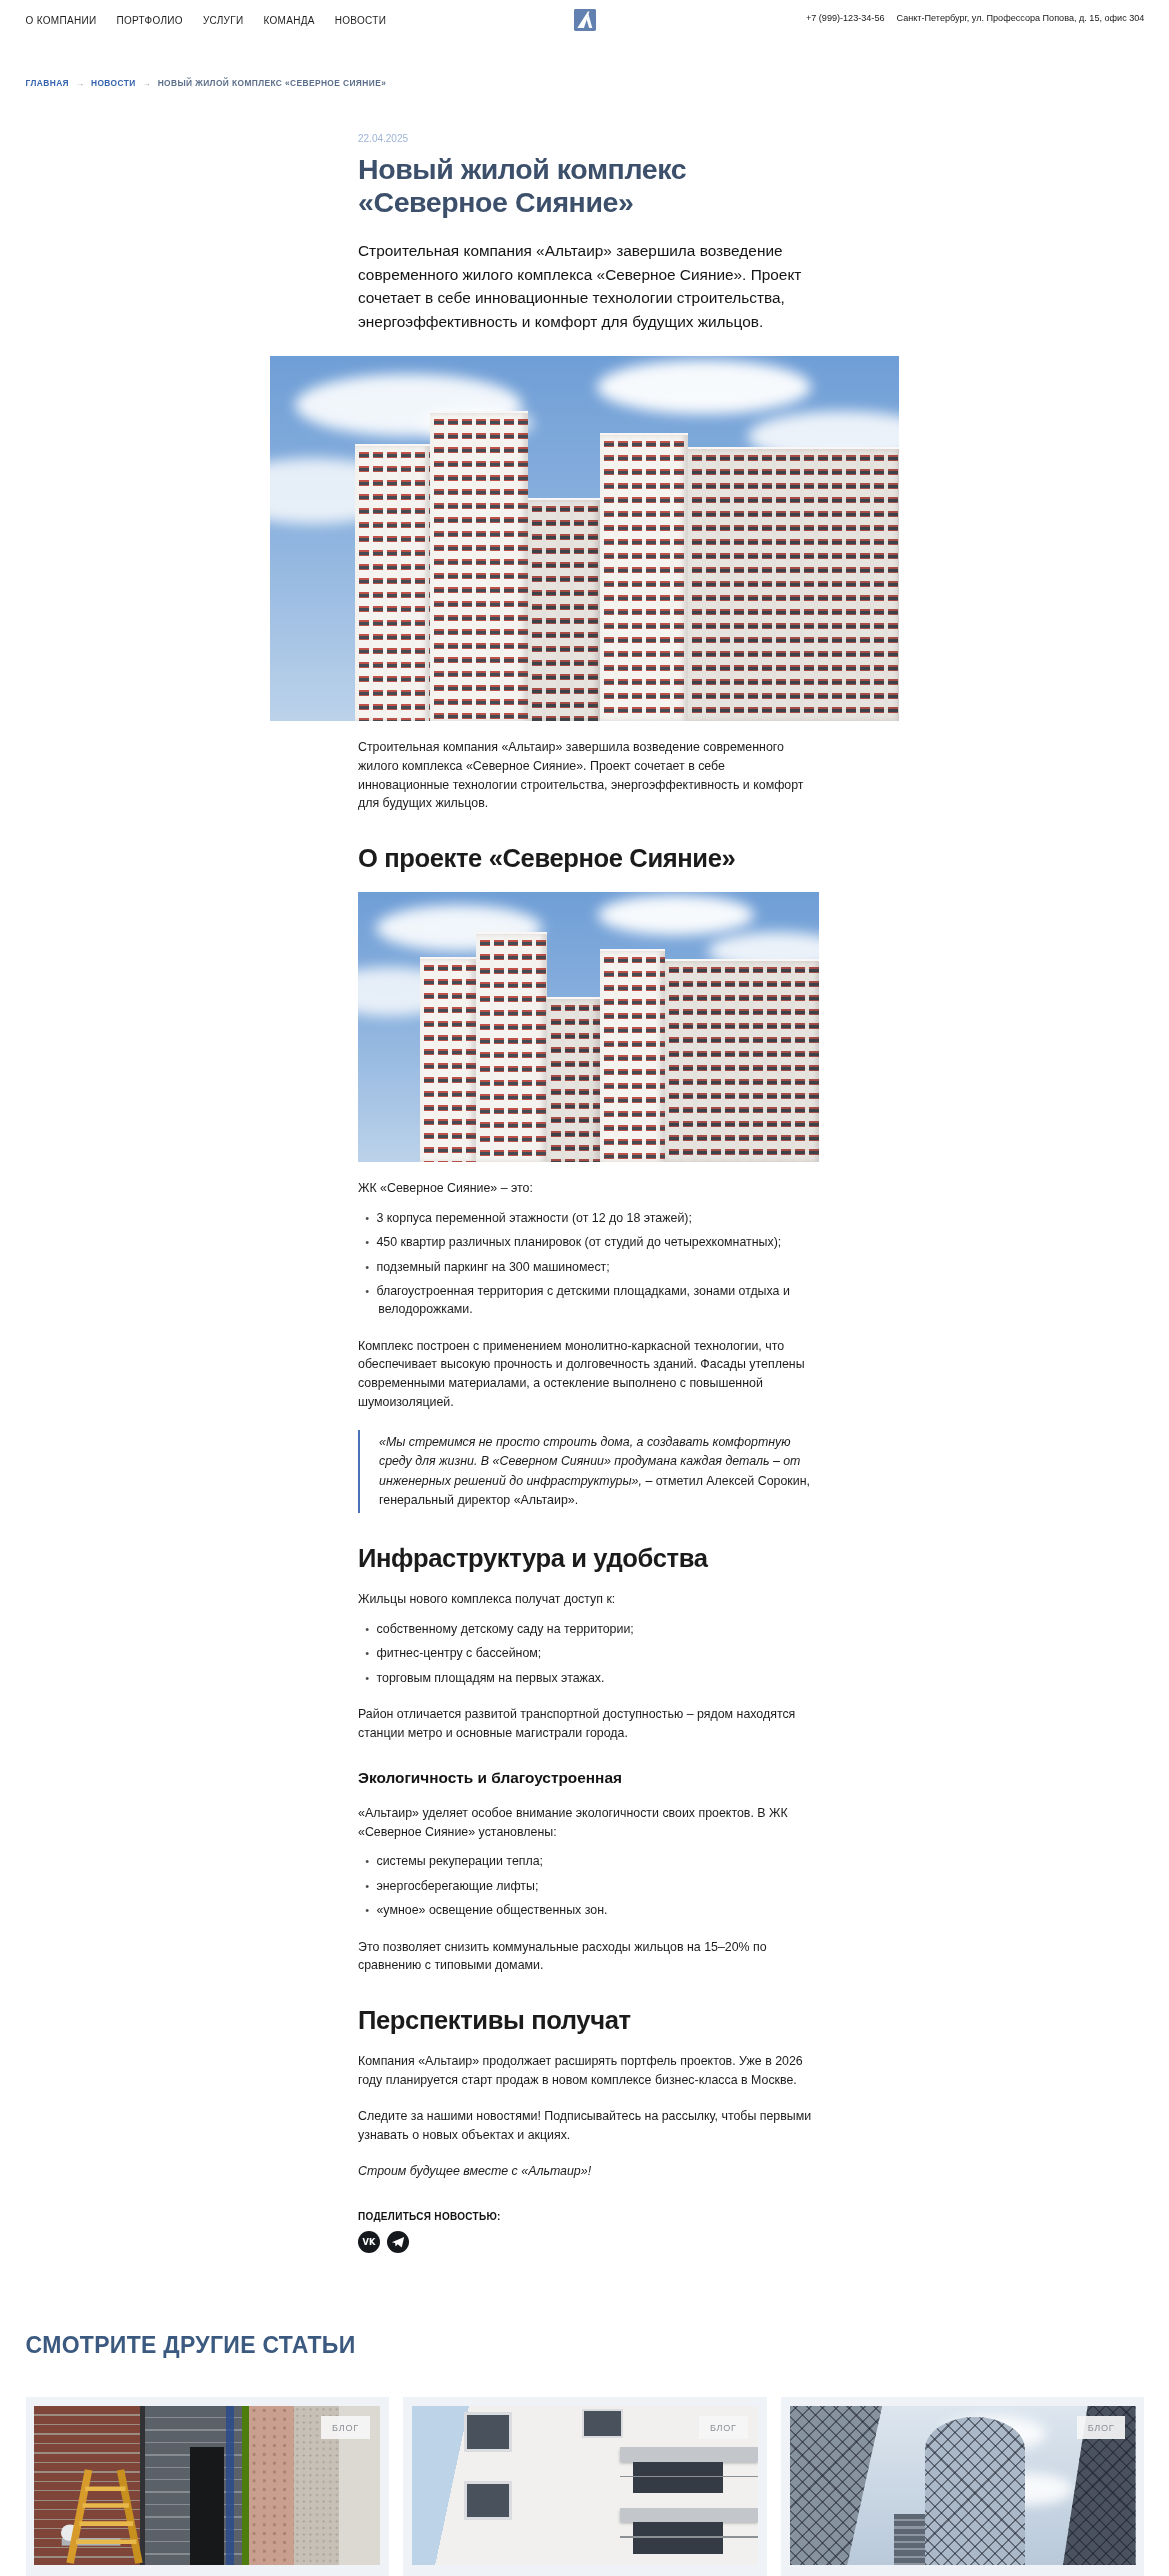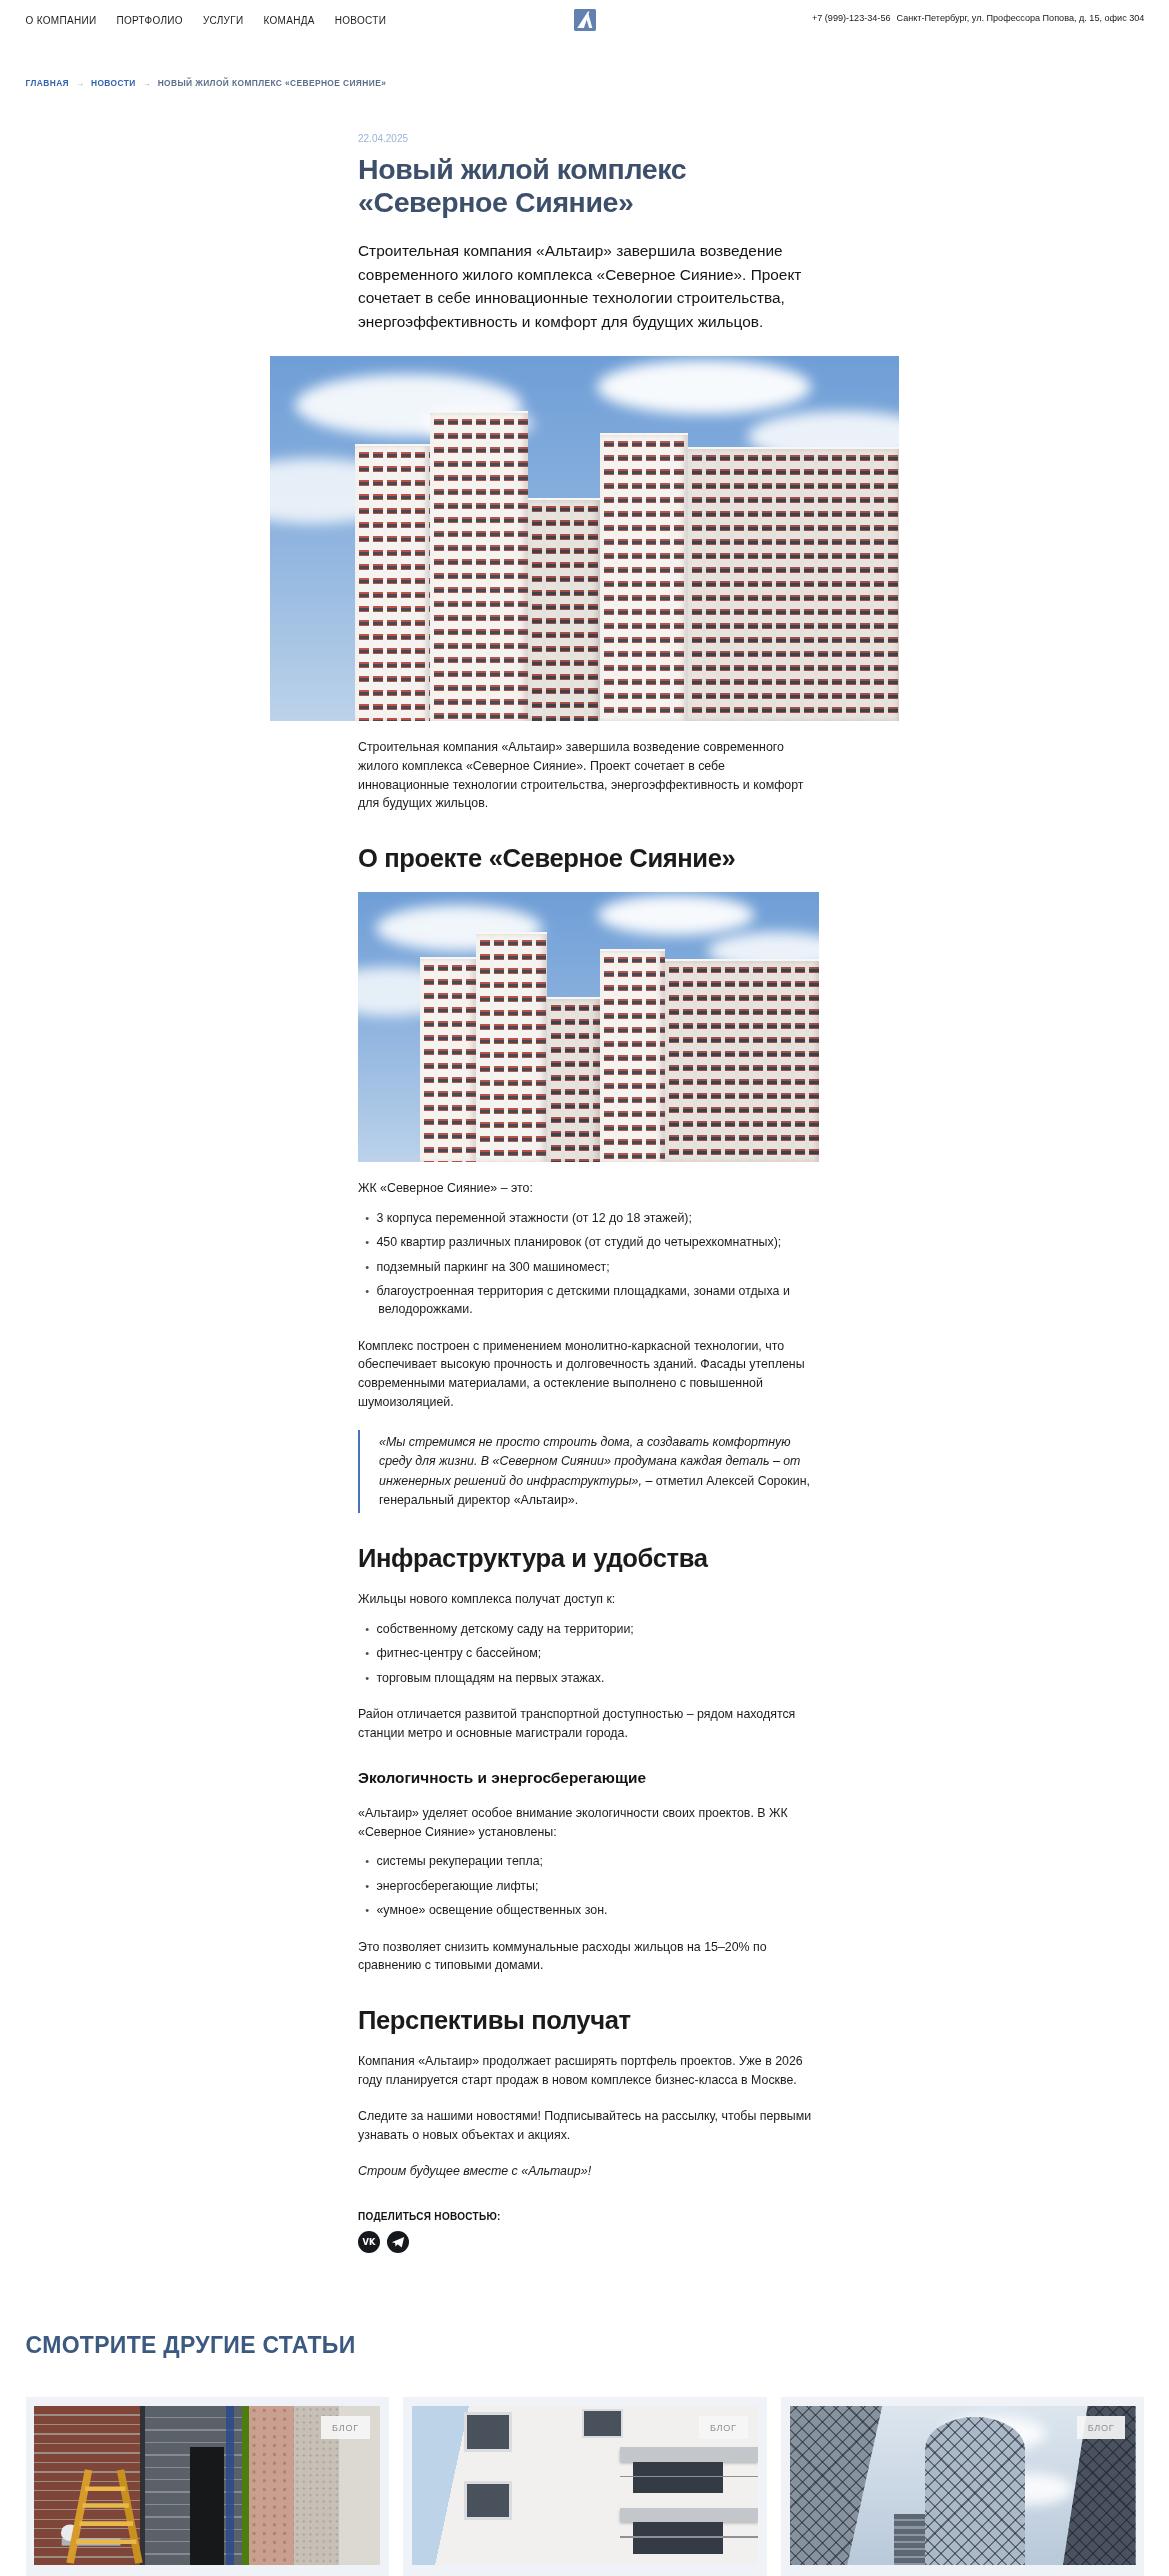--- a/index.html
+++ b/index.html
@@ -4,21 +4,21 @@
 <style>
   * { margin:0; padding:0; box-sizing:border-box; }
   html,body { background:#ffffff; font-family:"Liberation Sans", sans-serif; color:#1c1c1c; }
   body { width:1170px; margin:0 auto; }
 
   
   .header { position:relative; padding:11.7px 25.6px 0 25.6px; height:44px; }
   .nav { display:flex; gap:20px; padding-top:2.9px; }
   .nav span { font-size:10px; font-weight:500; letter-spacing:0.3px; color:#1d1d1f; cursor:pointer; white-space:nowrap; }
   .logo { position:absolute; left:50%; top:8.8px; transform:translateX(-50%); width:22px; height:22px; cursor:pointer; }
-  .contacts { position:absolute; right:25.6px; top:13px; display:flex; gap:6px; }
+  .contacts { position:absolute; right:25.6px; top:13px; display:flex; gap:12px; }
   .contacts span { font-size:9.1px; color:#17181a; }
 
   
   .breadcrumb { margin:34px 25.6px 0 25.6px; font-size:8.4px; font-weight:700; letter-spacing:0.4px; display:flex; gap:6.6px; align-items:center; flex-wrap:wrap; }
   .breadcrumb .crumb-link { color:#3563ae; cursor:pointer; }
   .breadcrumb .crumb-current { color:#5c6f8a; font-weight:600; }
   .breadcrumb .sep { color:#9aa3b0; font-weight:400; }
 
   
   .article { width:461px; margin:0 0 0 358px; }
@@ -198,21 +198,21 @@
 
   <h2 class="h2">Инфраструктура и удобства</h2>
   <p class="para">Жильцы нового комплекса получат доступ к:</p>
   <ul class="list">
     <li><span class="b">собственному детскому саду</span><span> на территории;</span></li>
     <li><span class="b">фитнес-центру</span><span> с бассейном;</span></li>
     <li><span class="b">торговым площадям</span><span> на первых этажах.</span></li>
   </ul>
   <p class="para">Район отличается развитой транспортной доступностью – рядом находятся станции метро и основные магистрали города.</p>
 
-  <h3 class="h3">Экологичность и энергосберегающие</h3>
+  <h3 class="h3">Экологичность и благоустроенная</h3>
   <p class="para">«Альтаир» уделяет особое внимание экологичности своих проектов. В ЖК «Северное Сияние» установлены:</p>
   <ul class="list">
     <li>системы рекуперации тепла;</li>
     <li>энергосберегающие лифты;</li>
     <li>«умное» освещение общественных зон.</li>
   </ul>
   <p class="para"><span>Это позволяет снизить коммунальные расходы жильцов на </span><span class="b">15–20%</span><span> по сравнению с типовыми домами.</span></p>
 
   <h2 class="h2">Перспективы получат</h2>
   <p class="para"><span>Компания «Альтаир» продолжает расширять портфель проектов. Уже в </span><span class="b">2026 году</span><span> планируется старт продаж в новом комплексе бизнес-класса в Москве.</span></p>

